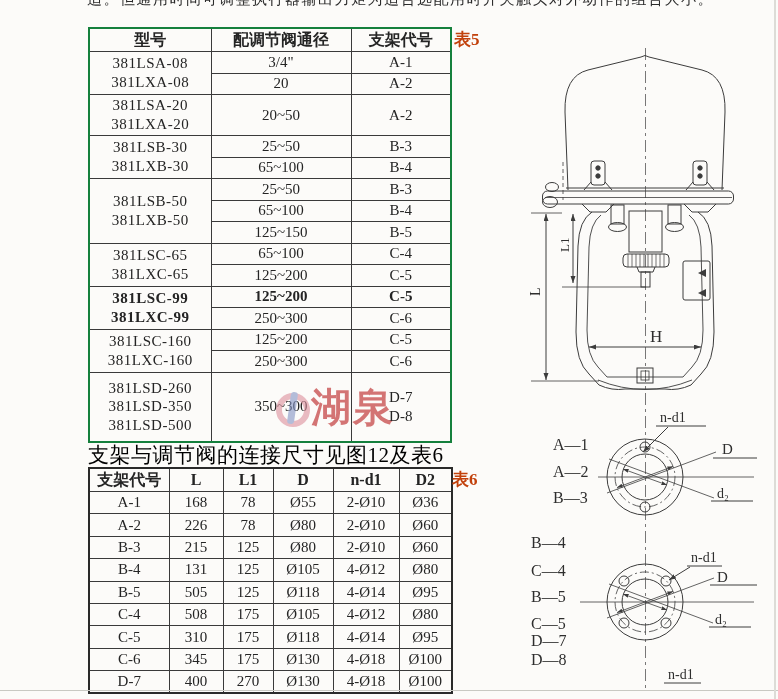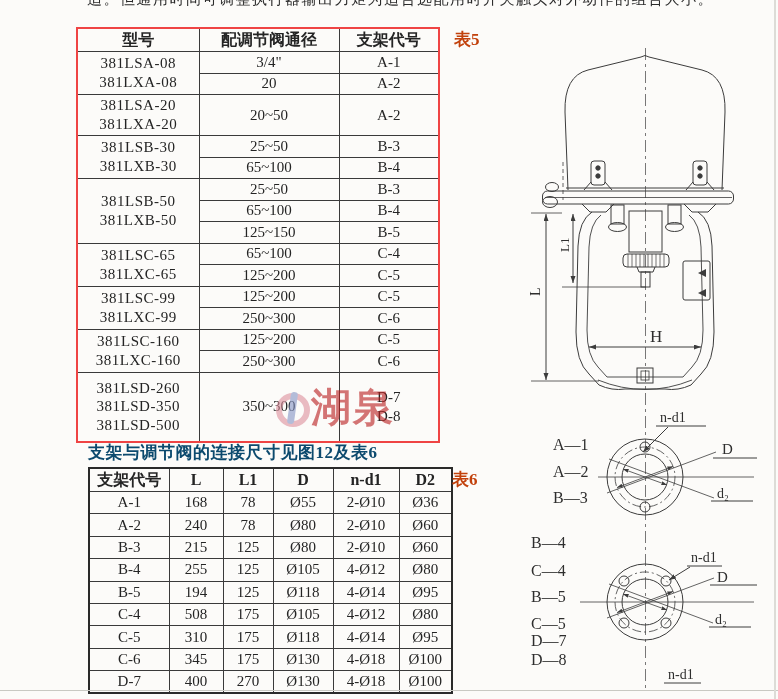--- a/index.html
+++ b/index.html
@@ -5,31 +5,31 @@
   html,body{margin:0;padding:0;background:#ffffff;}
   #page{
     position:relative;width:778px;height:699px;overflow:hidden;
     background:#fcfbf9;font-family:"Liberation Serif","DejaVu Serif",serif;color:#1f1f1f;
   }
   
   #top-line{position:absolute;top:-10px;left:87px;width:690px;font-size:15px;
     letter-spacing:1.5px;color:#2b2b2b;white-space:nowrap;}
   
   table{border-collapse:collapse;table-layout:fixed;background:transparent;}
-  #t5{position:absolute;left:76px;top:27px;width:362px;border:2px solid #ef4444;}
+  #t5{position:absolute;left:88px;top:27px;width:362px;border:2px solid #15803d;}
   #t6{position:absolute;left:88px;top:467px;width:363px;border:2px solid #2a2a2a;}
   th,td{border:1px solid #3a3a3a;text-align:center;vertical-align:middle;
     padding:0 2px;font-size:15px;line-height:1.25;color:#242424;}
   th{font-size:16px;font-weight:bold;height:22px;}
   #t6 tr{height:22.4px;}
   .model-cell{letter-spacing:.5px;}
   .tbl-caption{position:absolute;font-size:17px;font-weight:bold;color:#c2410c;}
   #cap5{left:454px;top:28px;}
   #cap6{left:452px;top:468px;}
-  #note{position:absolute;left:88px;top:441px;font-size:17px;font-weight:700;color:#0c4a6e;letter-spacing:.5px;}
+  #note{position:absolute;left:88px;top:441px;font-size:21px;font-weight:400;color:#000000;letter-spacing:.5px;}
   
   #watermark{position:absolute;left:274px;top:388px;display:flex;align-items:center;gap:3px;
     opacity:.6;z-index:5;pointer-events:none;}
   #wm-logo{position:relative;width:34px;height:34px;}
   #wm-ring{position:absolute;left:2px;top:2px;width:22px;height:22px;border:6px solid #dd8f9d;border-radius:50%;}
   #wm-bar{position:absolute;left:15px;top:1px;width:7px;height:32px;background:#8493c4;border-radius:3px;transform:rotate(8deg);}
   #wm-text{font-size:40px;font-weight:bold;color:#b91c1c;letter-spacing:2px;line-height:1;}
   
   #fig{position:absolute;left:520px;top:40px;}
   svg text{font-family:"Liberation Serif","DejaVu Serif",serif;fill:#2e2e2e;}
@@ -96,21 +96,21 @@
         </tr>
         <tr style="height: 21.5px;">
           <td rowspan="2" class="model-cell">381LSC-65<br>381LXC-65</td>
           <td>65~100</td>
           <td>C-4</td>
         </tr>
         <tr style="height: 21.5px;">
           <td>125~200</td>
           <td>C-5</td>
         </tr>
-        <tr style="height: 21.5px;">
+        <tr style="height: 21.5px; font-weight: bold;">
           <td rowspan="2" class="model-cell">381LSC-99<br>381LXC-99</td>
           <td>125~200</td>
           <td>C-5</td>
         </tr>
         <tr style="height: 21.5px;">
           <td>250~300</td>
           <td>C-6</td>
         </tr>
         <tr style="height: 21.5px;">
           <td rowspan="2" class="model-cell">381LSC-160<br>381LXC-160</td>
@@ -155,45 +155,45 @@
         <tr>
           <td>A-1</td>
           <td>168</td>
           <td>78</td>
           <td>Ø55</td>
           <td>2-Ø10</td>
           <td>Ø36</td>
         </tr>
         <tr>
           <td>A-2</td>
-          <td>240</td>
+          <td>226</td>
           <td>78</td>
           <td>Ø80</td>
           <td>2-Ø10</td>
           <td>Ø60</td>
         </tr>
         <tr>
           <td>B-3</td>
           <td>215</td>
           <td>125</td>
           <td>Ø80</td>
           <td>2-Ø10</td>
           <td>Ø60</td>
         </tr>
         <tr>
           <td>B-4</td>
-          <td>255</td>
+          <td>131</td>
           <td>125</td>
           <td>Ø105</td>
           <td>4-Ø12</td>
           <td>Ø80</td>
         </tr>
         <tr>
           <td>B-5</td>
-          <td>194</td>
+          <td>505</td>
           <td>125</td>
           <td>Ø118</td>
           <td>4-Ø14</td>
           <td>Ø95</td>
         </tr>
         <tr>
           <td>C-4</td>
           <td>508</td>
           <td>175</td>
           <td>Ø105</td>

